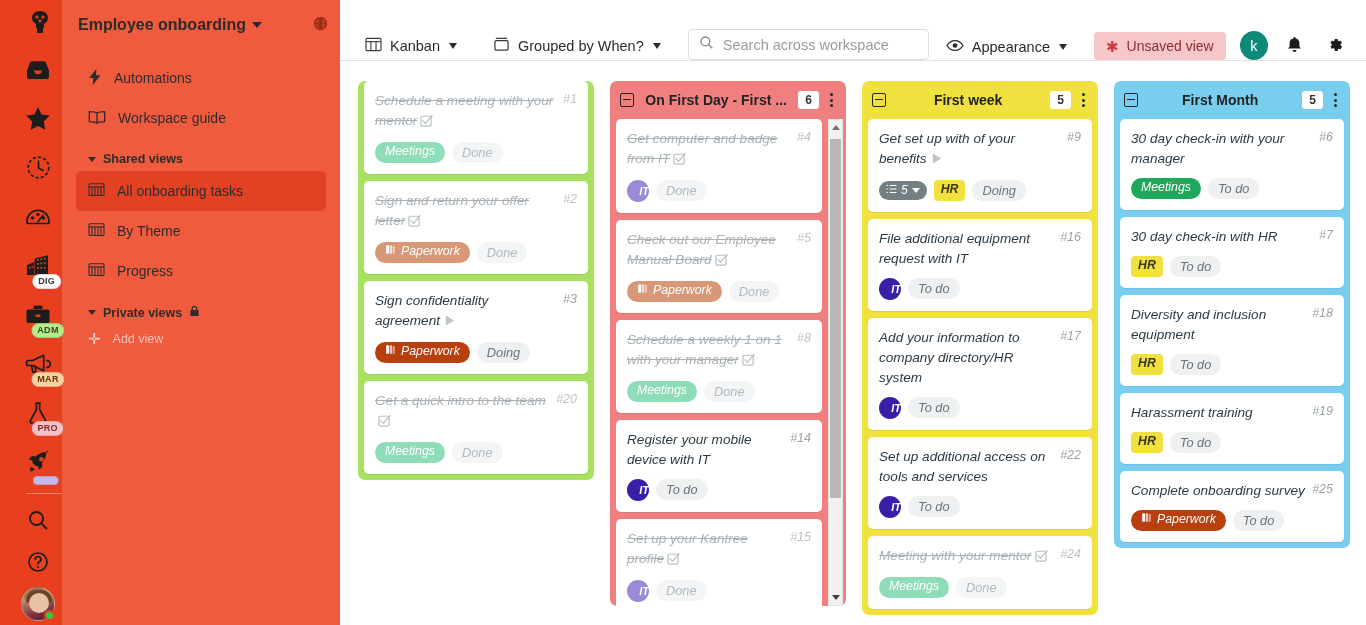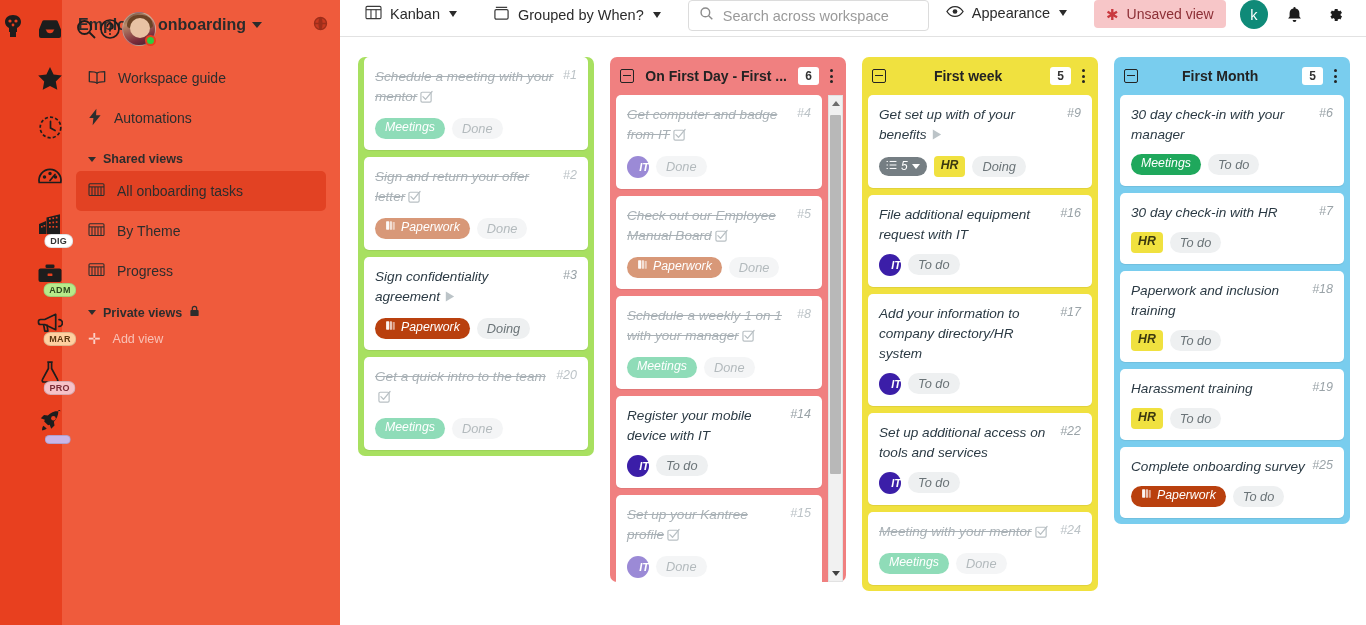--- a/index.html
+++ b/index.html
@@ -6,21 +6,21 @@
   html, body {
     width: 1366px; height: 625px;
     font-family: "Liberation Sans", sans-serif;
     overflow: hidden; background: #fff;
   }
   .app { display: flex; width: 1366px; height: 625px; }
 
   
   .rail {
     width: 62px; background: #e8401f; flex: 0 0 62px;
-    display: flex; flex-direction: row; align-items: flex-start;
+    display: flex; flex-direction: column; align-items: flex-end;
     padding-top: 4px; position: relative;
   }
   .rail-logo { width: 44px; height: 44px; display:flex; align-items:center; justify-content:center; margin-bottom:4px;}
   .rail-item {
     width: 48px; height: 48px; display: flex; align-items: center;
     justify-content: center; position: relative; margin: 1px 0;
   }
   .rail-item svg { display:block; }
   .rail-badge {
     position: absolute; bottom: 1px; left: 50%; transform: translateX(-20%);
@@ -69,22 +69,22 @@
     display: flex; align-items: center; gap: 7px; font-size: 12.5px;
     font-weight: bold; color: #2d2d2d; padding: 14px 12px 5px 12px;
   }
   .chev { width:0;height:0;border-left:4px solid transparent;border-right:4px solid transparent;border-top:5px solid #2d2d2d; }
   .sb-add { display:flex; align-items:center; gap:12px; padding: 6px 12px; font-size:12.5px; color: rgba(255,255,255,.62);}
   .plus { font-size: 15px; color: rgba(255,255,255,.72); line-height: 1; }
 
   
   .main { flex: 1; display: flex; flex-direction: column; background: #fff; min-width: 0; }
   .toolbar {
-    height: 37px; border-bottom: 1px solid #e2e2e2; display: flex;
-    align-items: flex-start; padding: 0 16px; gap: 4px;
+    height: 61px; border-bottom: 1px solid #e2e2e2; display: flex;
+    align-items: flex-end; padding: 0 16px; gap: 4px;
   }
   .tb-btn {
     display: flex; align-items: center; gap: 8px; padding: 5px 9px;
     font-size: 14.5px; color: #2b2b2b; border-radius: 4px; white-space: nowrap;
   }
   .tb-caret { width:0;height:0;border-left:4.5px solid transparent;border-right:4.5px solid transparent;border-top:6px solid #2b2b2b; margin-left:1px;}
   .search {
     width: 248px; height: 31px; border: 1px solid #dcdcdc; border-radius: 4px;
     display: flex; align-items: center; gap: 9px; padding: 0 10px; margin-left: 14px;
   }
@@ -313,31 +313,31 @@
       <span class="sb-globe">
         <svg width="15" height="15" viewBox="0 0 16 16" fill="none" stroke="#8f2715" stroke-width="1.4">
           <circle cx="8" cy="8" r="6.4" fill="#c2341c" stroke="#8f2715"></circle>
           <path d="M8 1.6v12.8M1.6 8h12.8M8 1.6c2 2 2 10.8 0 12.8M8 1.6c-2 2-2 10.8 0 12.8" stroke="#8f2715"></path>
         </svg>
       </span>
     </div>
     <div class="sb-body">
       <div id="sb-links">
           <div class="sb-link">
+            <span><svg width="14" height="18" viewBox="0 0 14 18" fill="#2d2d2d">
+                <path d="M8.4 0.7 1.2 10.1h4.2L4.6 17.3 12.6 7.3H8.1z"></path>
+              </svg></span>
+            <span>Automations</span>
+          </div>
+          <div class="sb-link">
             <span><svg width="18" height="16" viewBox="0 0 19 16" fill="none" stroke="#2d2d2d" stroke-width="1.4" stroke-linejoin="round">
                 <path d="M9.5 4.2S7.8 2.4 1.4 2.4v10.4c6.4 0 8.1 1.8 8.1 1.8s1.7-1.8 8.1-1.8V2.4c-6.4 0-8.1 1.8-8.1 1.8z"></path>
                 <line x1="9.5" y1="4.2" x2="9.5" y2="14.6"></line>
               </svg></span>
             <span>Workspace guide</span>
-          </div>
-          <div class="sb-link">
-            <span><svg width="14" height="18" viewBox="0 0 14 18" fill="#2d2d2d">
-                <path d="M8.4 0.7 1.2 10.1h4.2L4.6 17.3 12.6 7.3H8.1z"></path>
-              </svg></span>
-            <span>Automations</span>
           </div>
         </div>
       <div class="sb-section">
         <span class="chev"></span>
         <span>Shared views</span>
       </div>
       <div id="sb-shared">
           <div class="sb-link active">
             <span><svg width="17" height="15" viewBox="0 0 18 16" fill="none" stroke="#2d2d2d" stroke-width="1.15">
                 <rect x="1" y="1.8" width="16" height="12.6" rx="1.2"></rect>
@@ -759,21 +759,21 @@
               </div>
               <div class="card-tags">
                 <span class="tag sq" style="background: rgb(240, 225, 63); color: rgb(60, 58, 16);">
                   <span>HR</span>
                 </span>
                 <span class="status">To do</span>
               </div>
             </div>
             <div class="card">
               <div class="card-top">
-                <div class="card-title">Paperwork and inclusion training</div>
+                <div class="card-title">Diversity and inclusion equipment</div>
                 <span class="card-num">#18</span>
               </div>
               <div class="card-tags">
                 <span class="tag sq" style="background: rgb(240, 225, 63); color: rgb(60, 58, 16);">
                   <span>HR</span>
                 </span>
                 <span class="status">To do</span>
               </div>
             </div>
             <div class="card">

